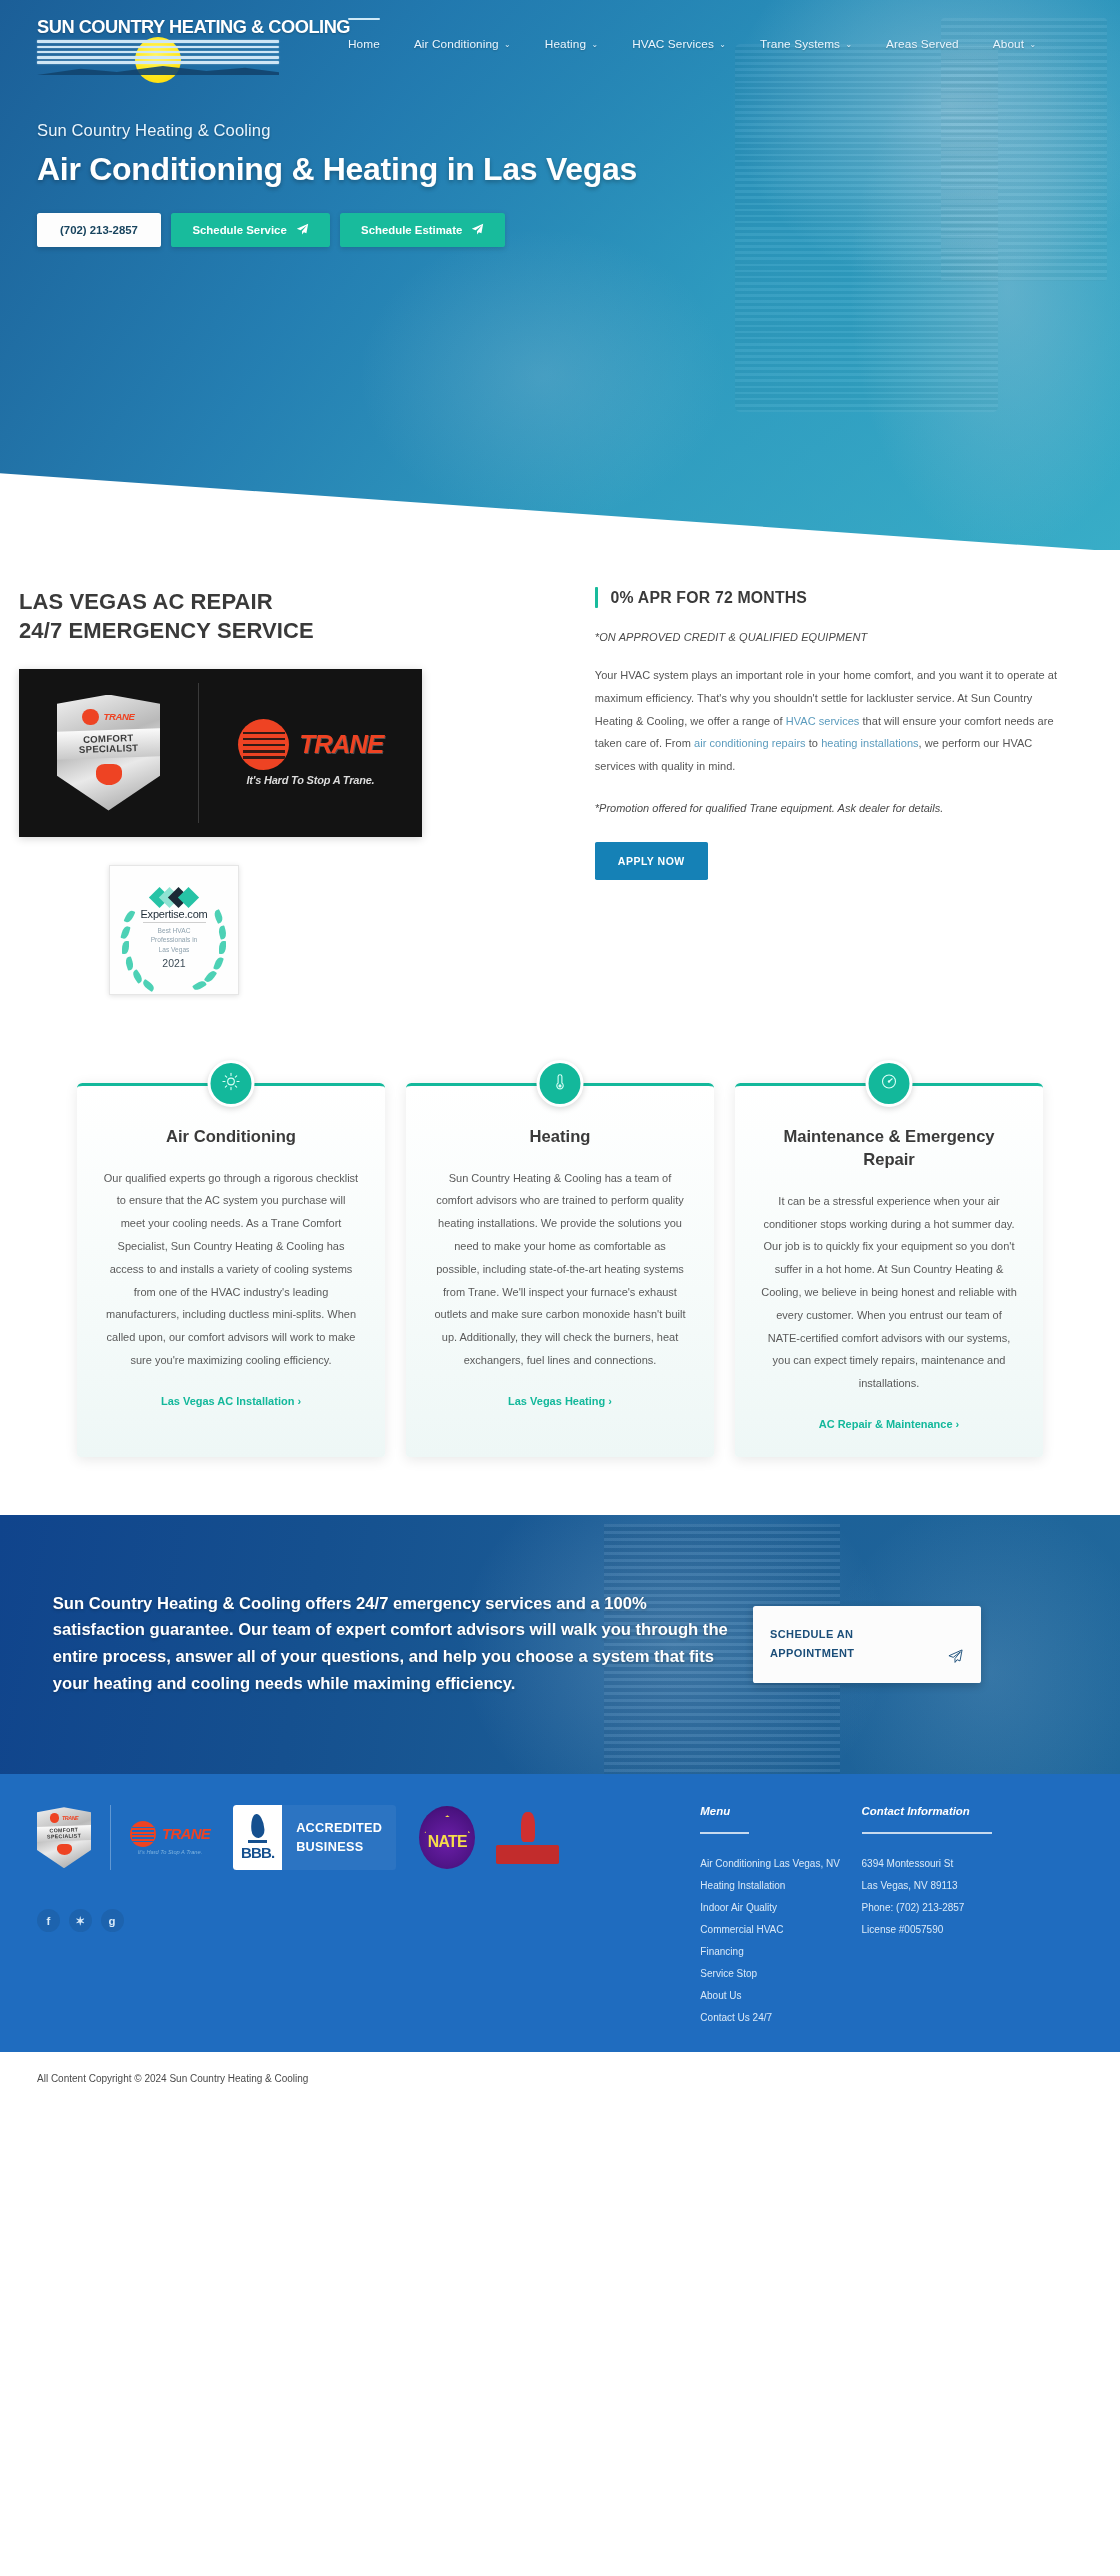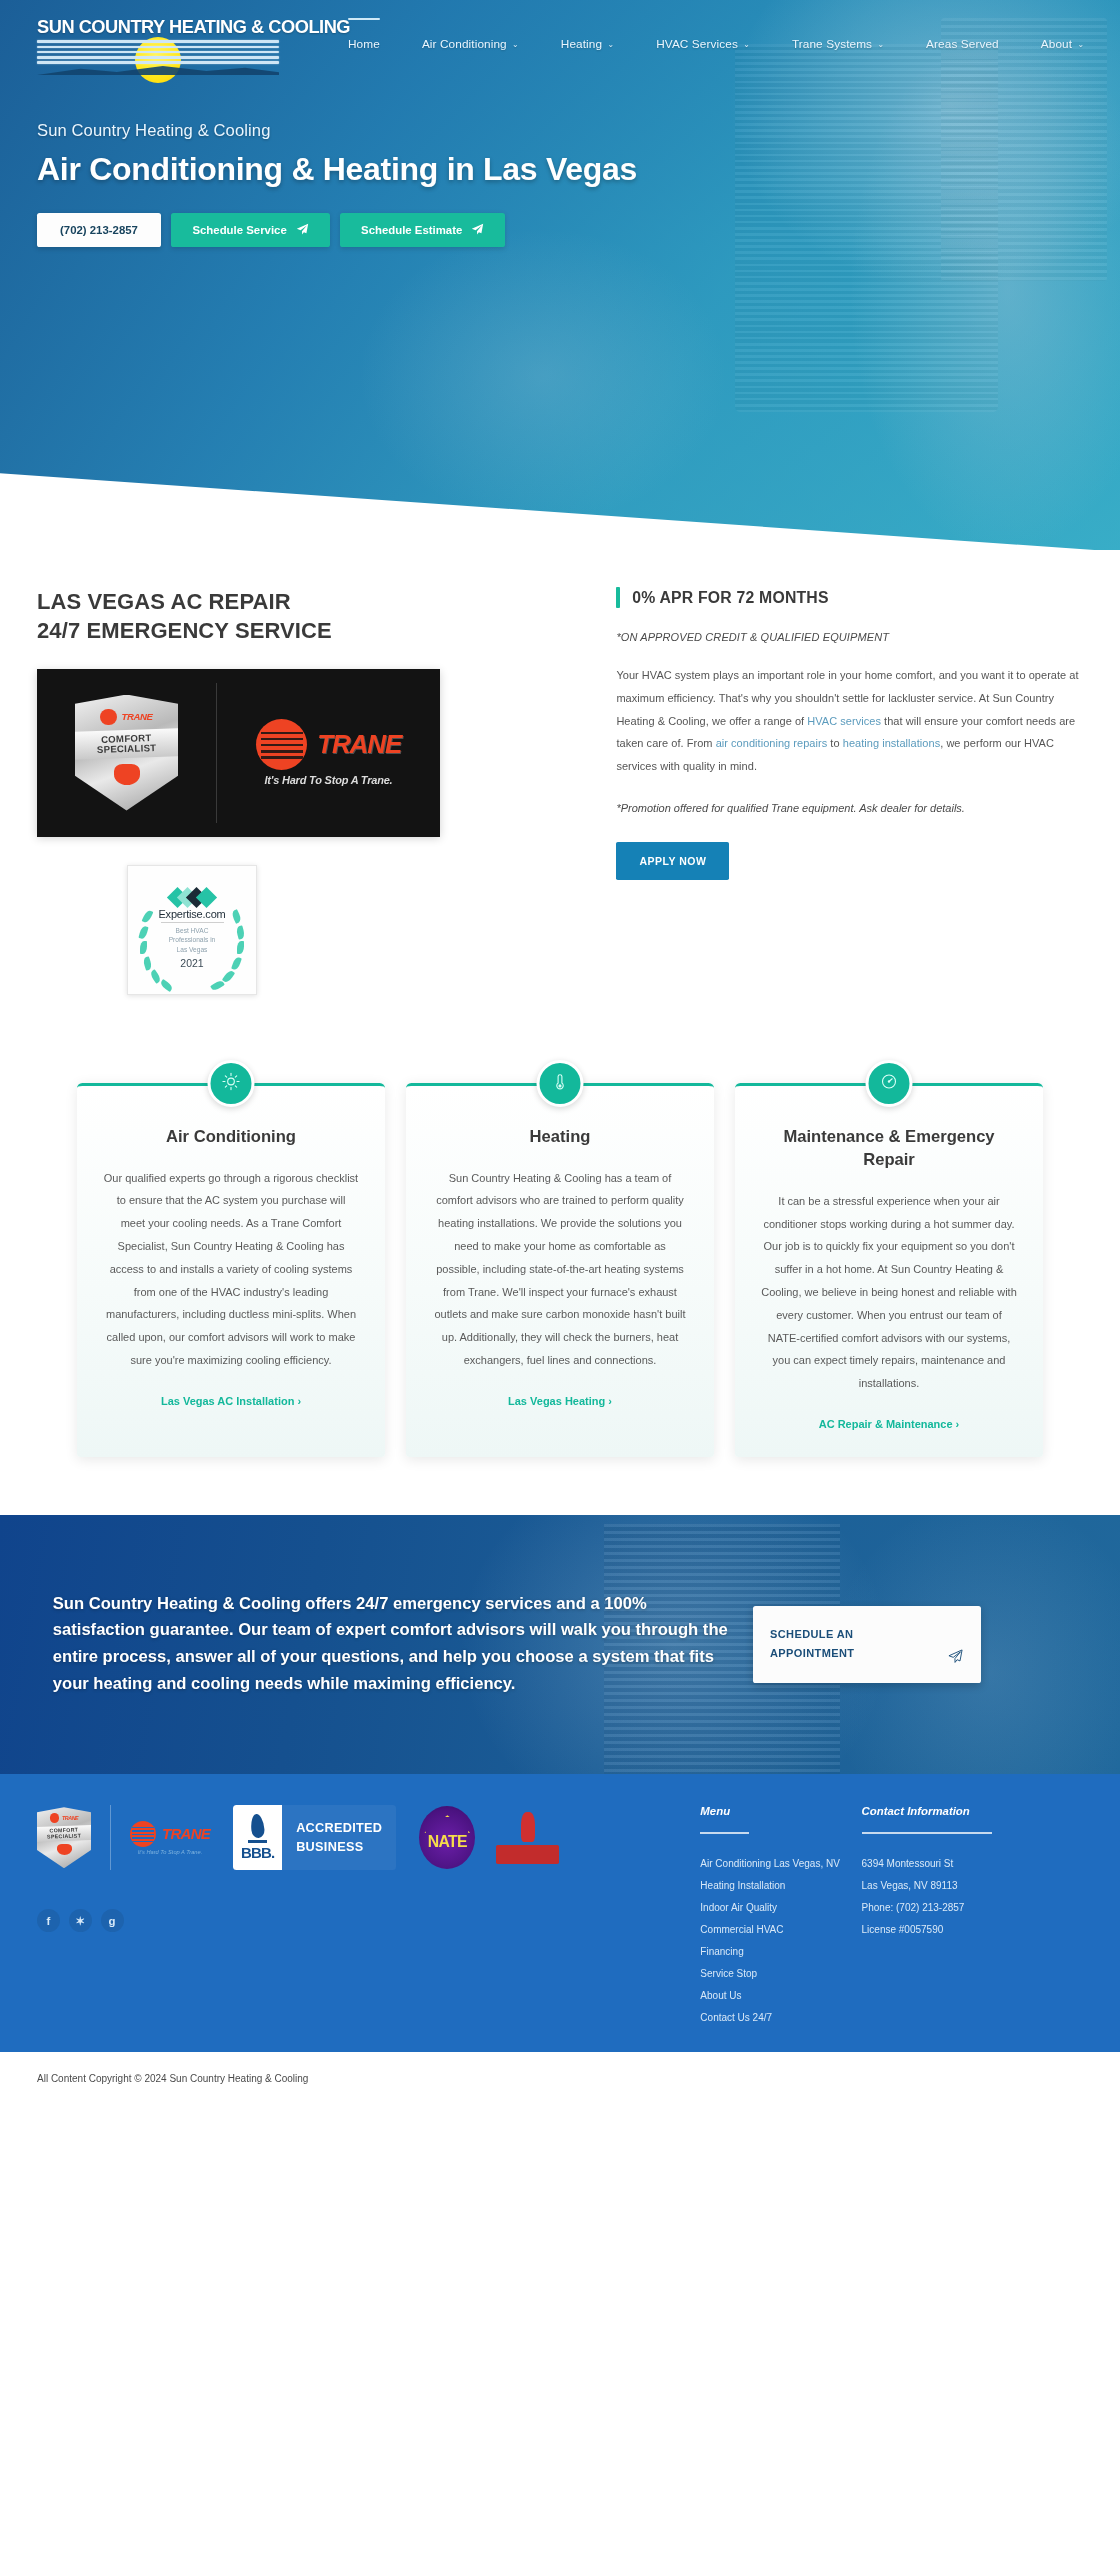--- a/index.html
+++ b/index.html
@@ -73,21 +73,21 @@
     z-index:-1;
   }
   .logo-hill{
     position:absolute; left:0; bottom:-5.3px; width:242px; height:14px;
     background:#12446e; clip-path: polygon(0 100%, 18% 55%, 33% 78%, 52% 35%, 70% 70%, 86% 48%, 100% 80%, 100% 100%);
     opacity:.9;
   }
 
   nav{
     margin-left: 53px; padding-top: 12.3px;
-    display:flex; align-items:center; gap:12px;
+    display:flex; align-items:center; gap:4px;
   }
   .nav-item{
     position:relative;
     display:flex; align-items:center; gap:5.3px;
     color:#eaf6ff; font-size:11.8px; letter-spacing:0.1px;
     padding: 8.8px 15px; cursor:pointer; white-space:nowrap;
     text-shadow:0 0.9px 1.8px rgba(0,0,0,.22);
   }
   .nav-item.active::before{
     content:""; position:absolute; top:-10.5px; left:15px; right:15px;
@@ -115,21 +115,21 @@
     box-shadow: 0 1.8px 5.3px rgba(0,0,0,.18);
   }
   .btn-teal{
     background:#18bb9c; color:#fff; padding: 10.5px 21px; border-radius:2.6px;
     box-shadow: 0 1.8px 5.3px rgba(0,0,0,.14);
   }
   .plane{ display:inline-block; width:13px; height:13px; }
 
   
   .section-info{
-    display:flex; gap:12px; padding: 37px 37px 0 37px; background:#fff;
+    display:flex; gap:0; padding: 37px 37px 0 19px; background:#fff;
   }
   .col-left{ width: 560px; padding-right: 35px; }
   .col-right{ width: 490px; padding-left: 15.8px; }
 
   .h2-big{
     font-size: 22px; font-weight:600; color:#3a3a3a; line-height:1.33;
     letter-spacing:0.1px; margin-bottom: 23px;
   }
   .trane-banner{
     width: 403px; height: 168px; background:#131313;

